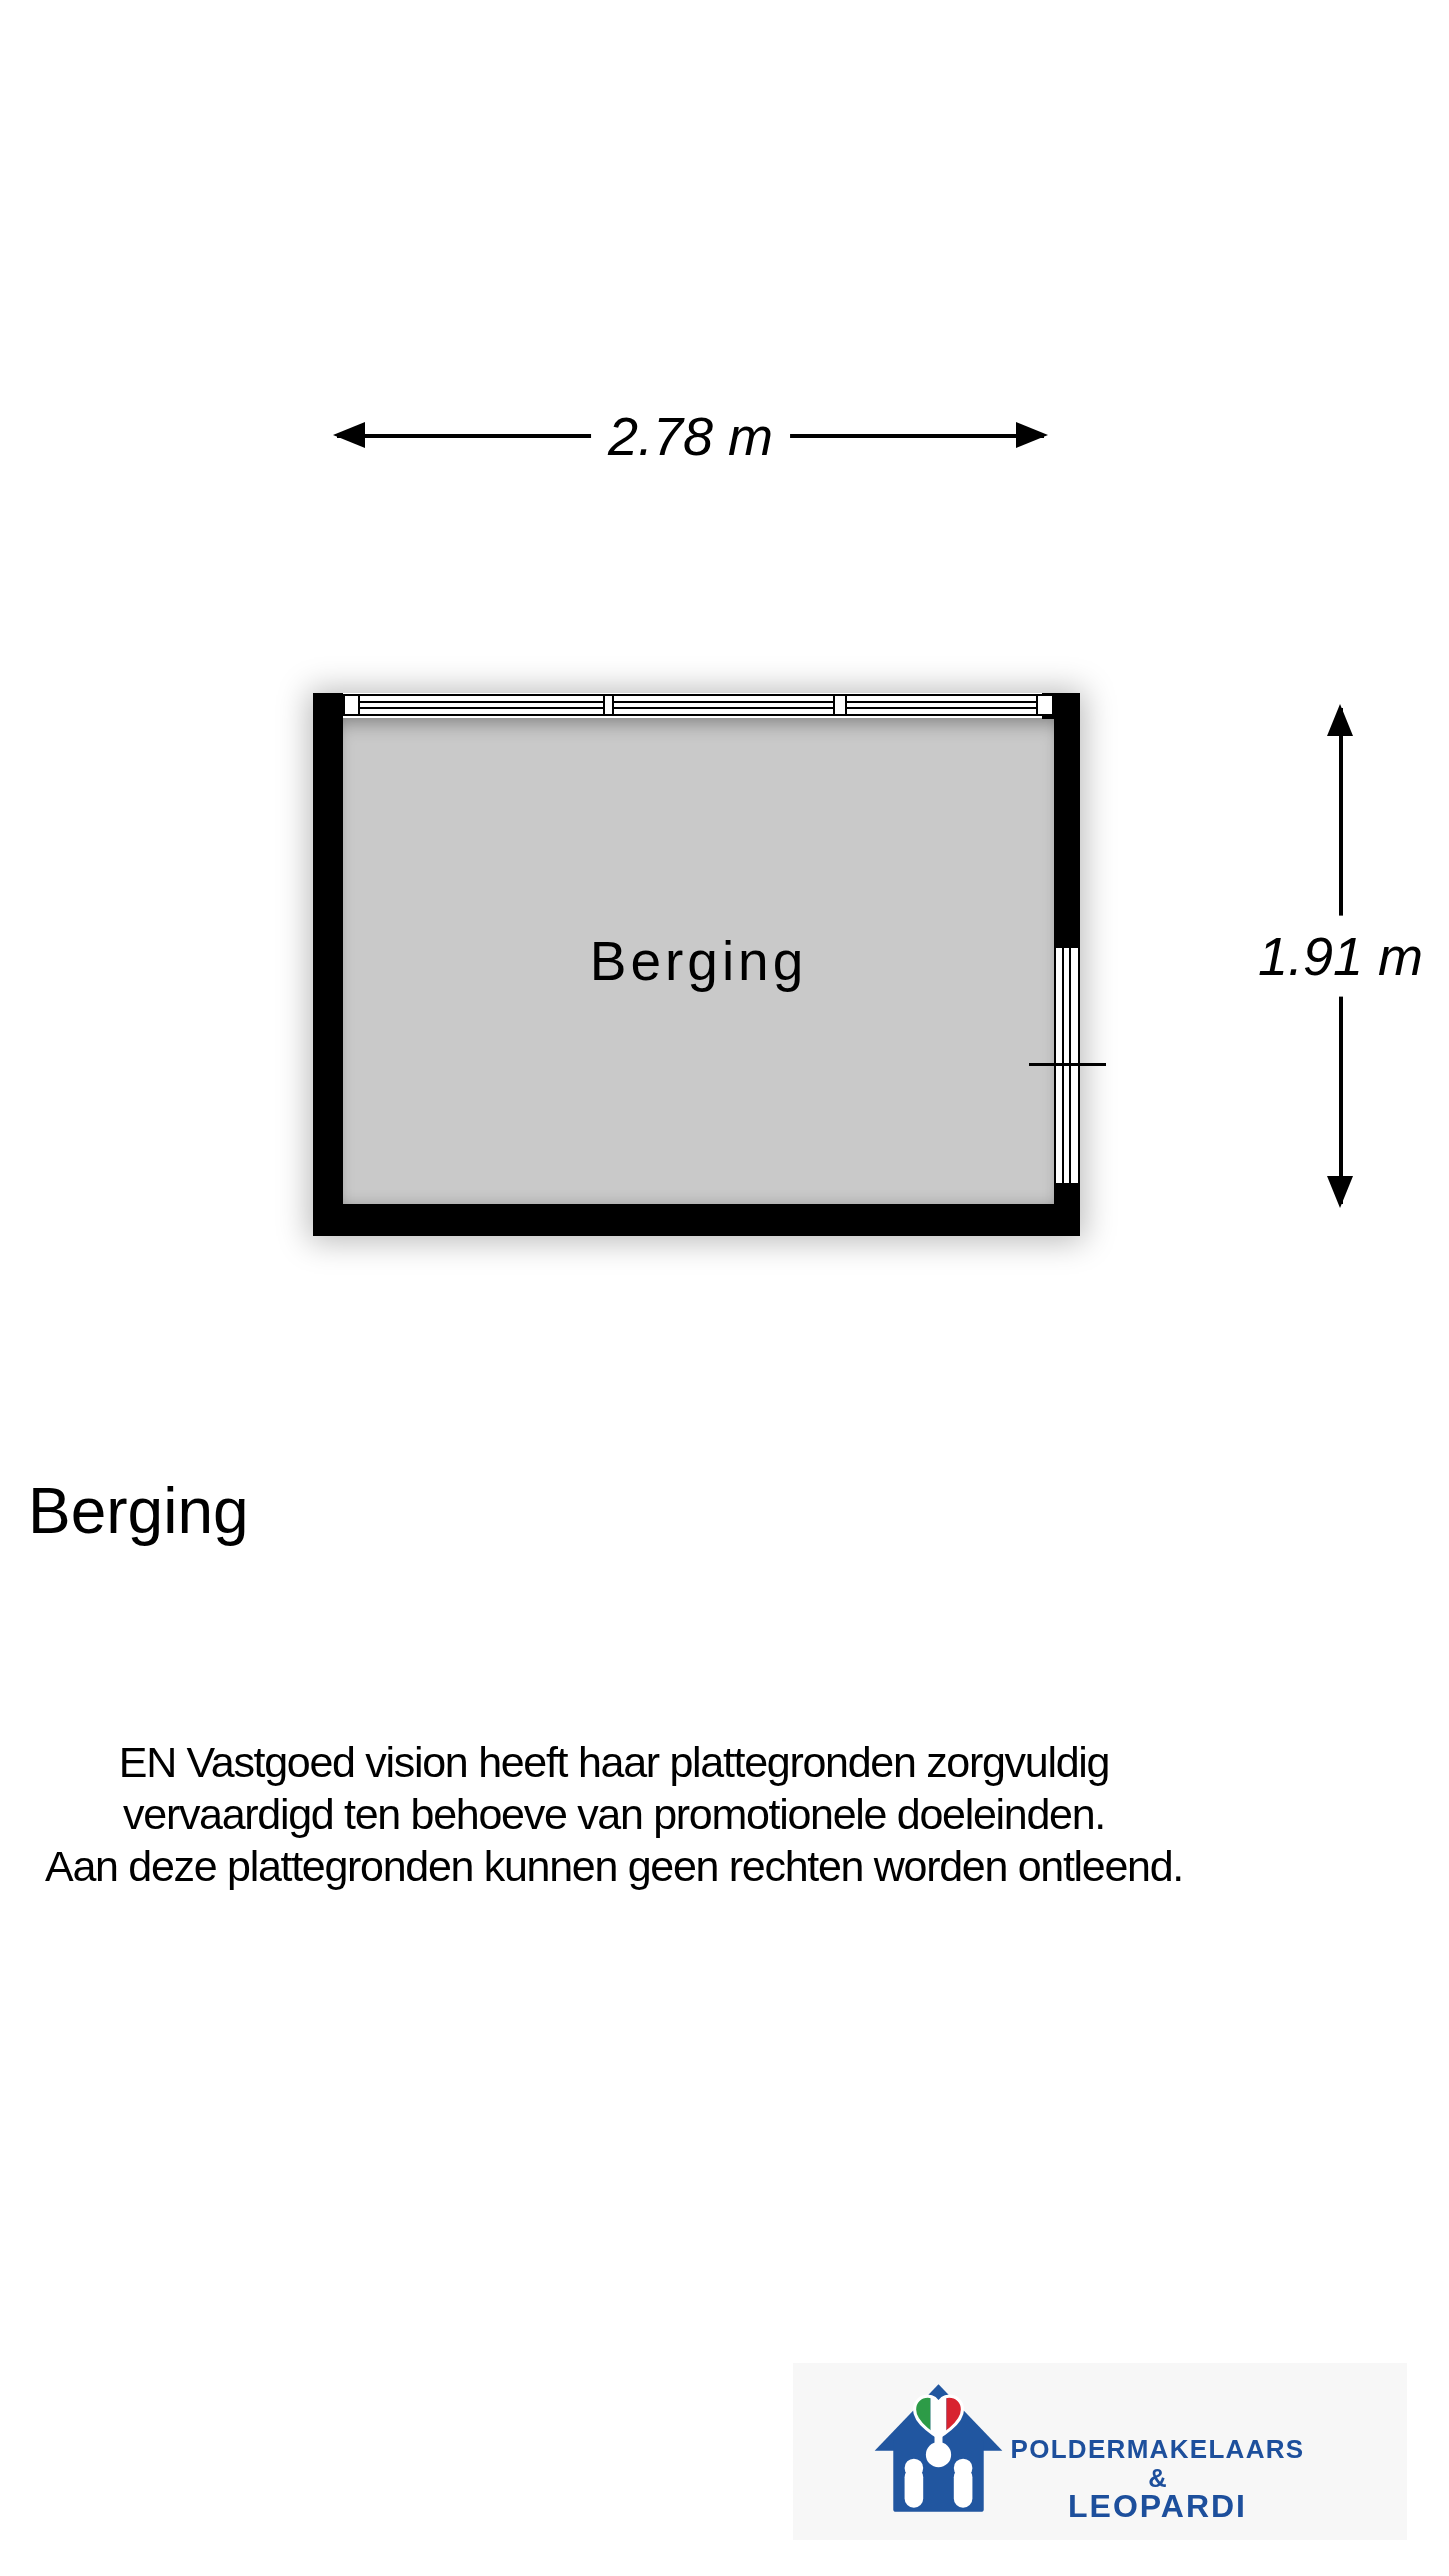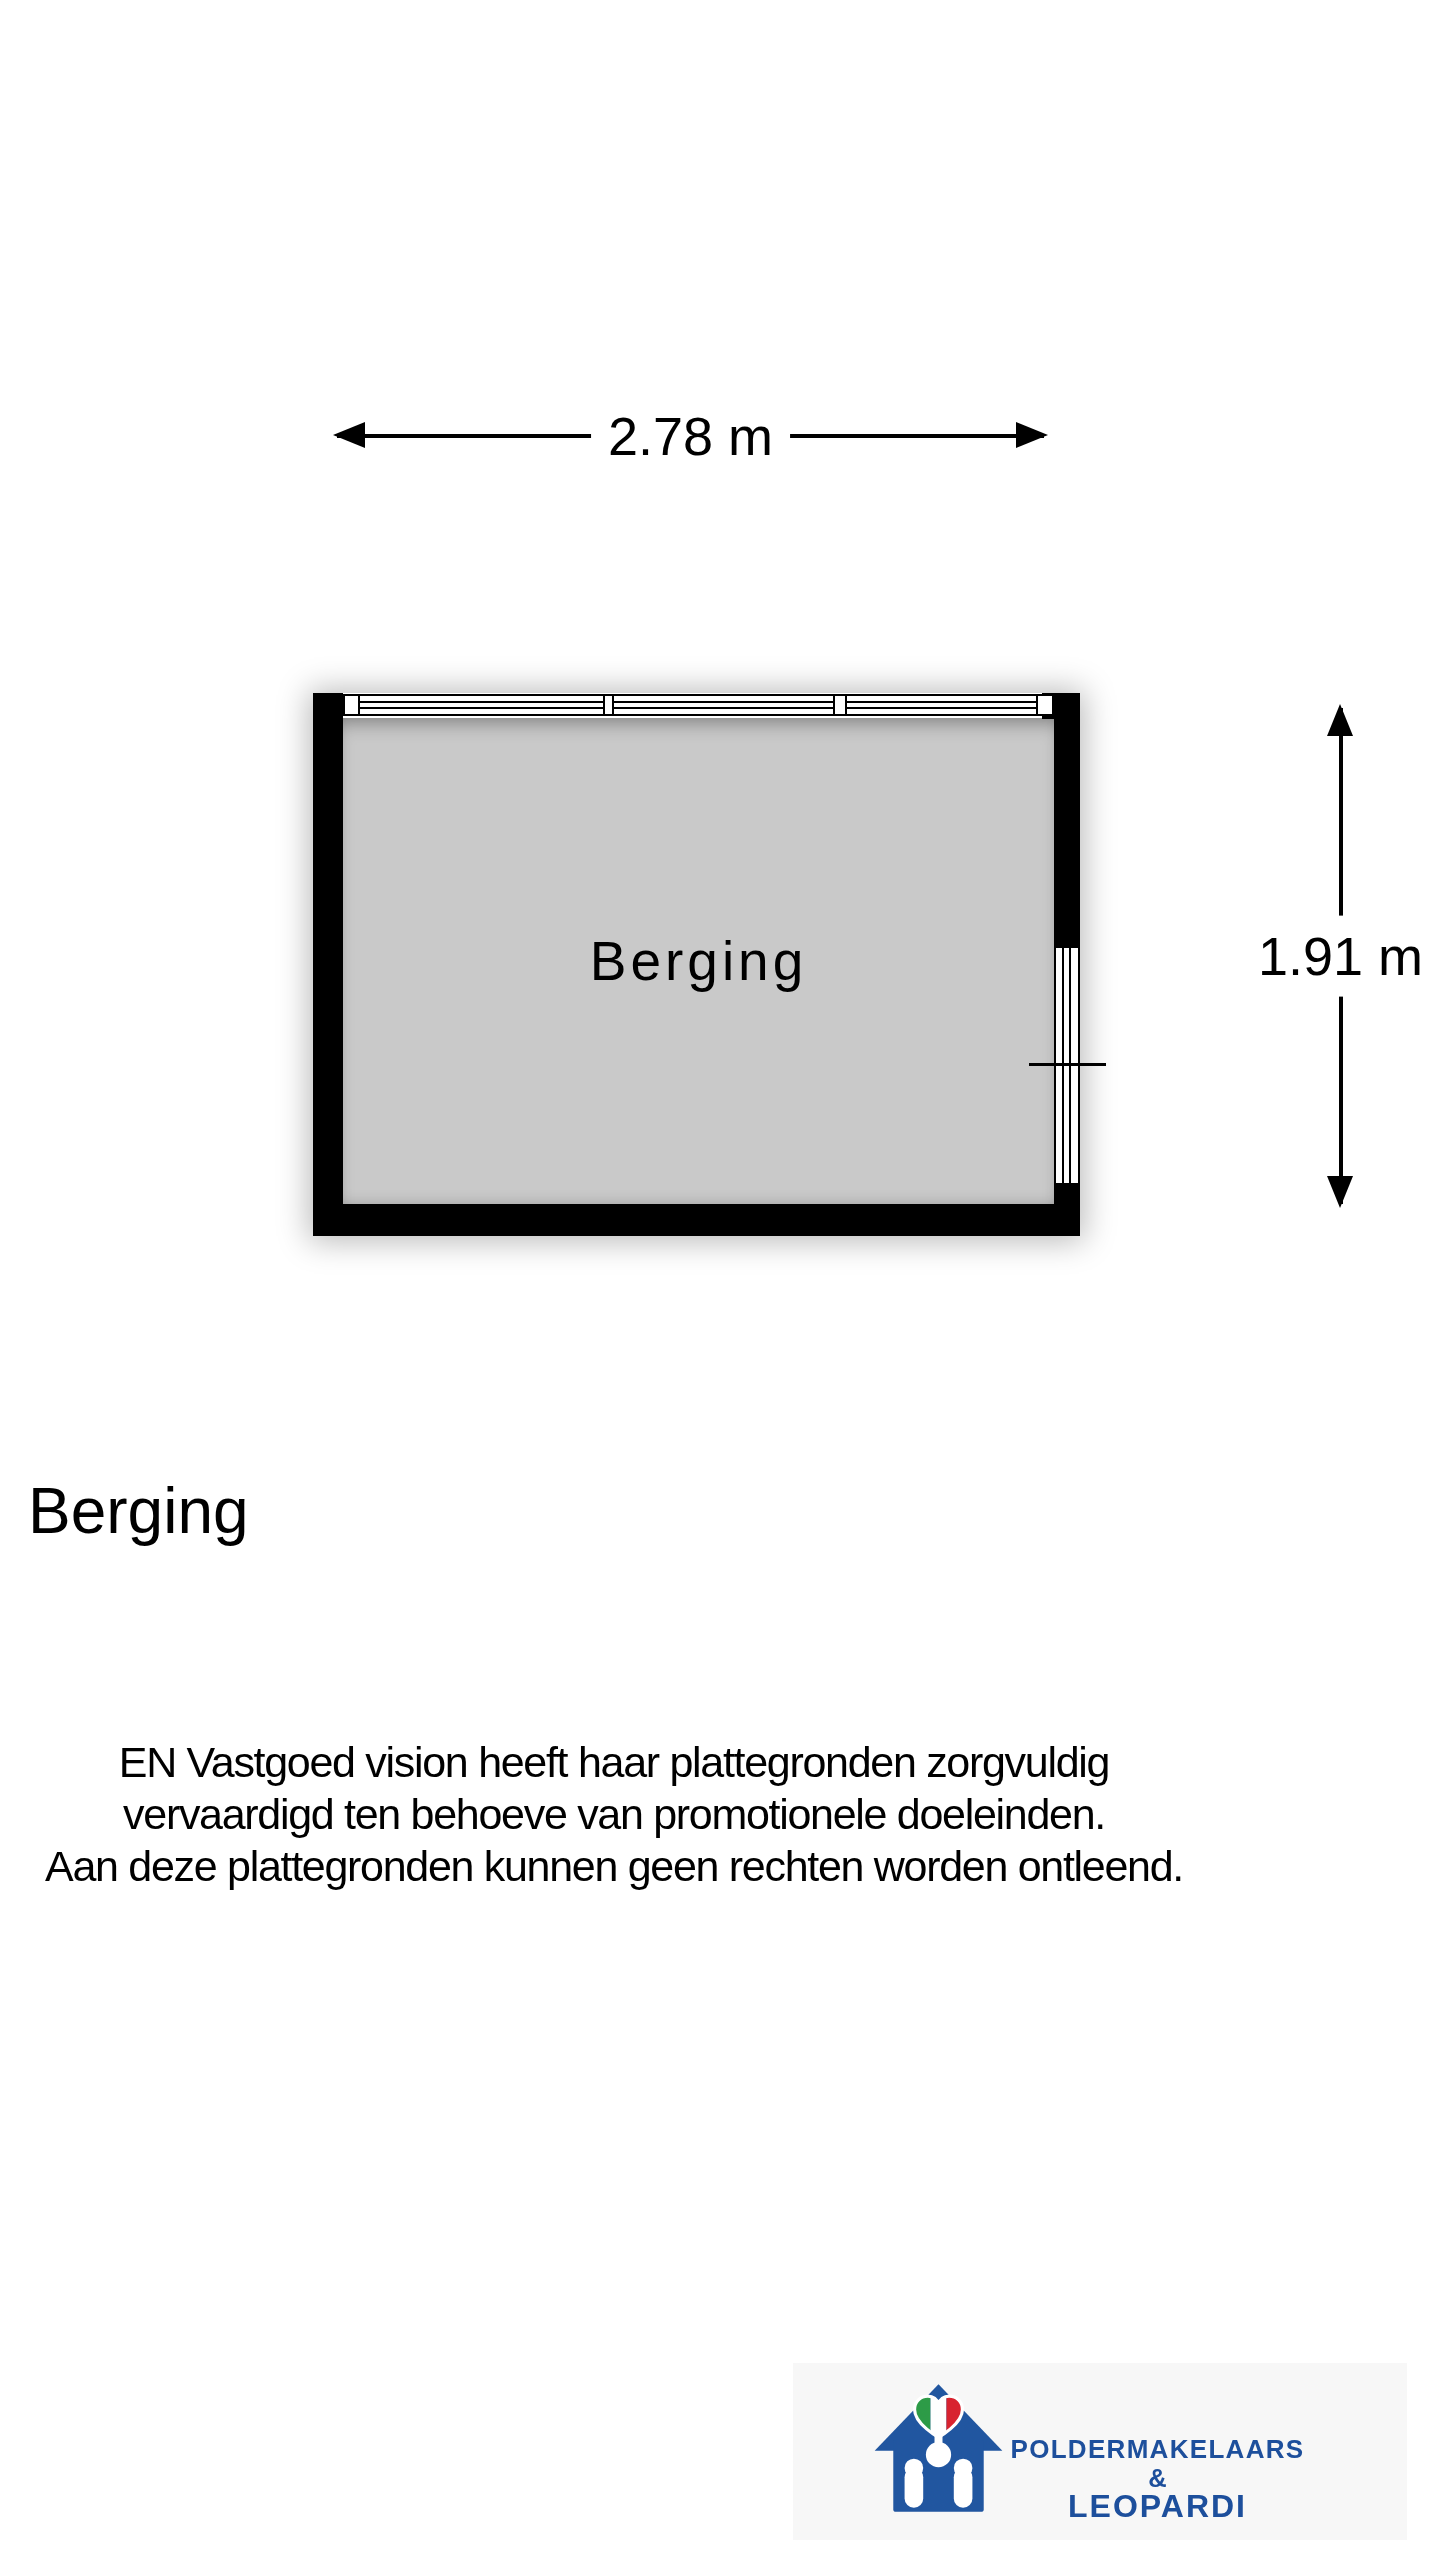--- a/index.html
+++ b/index.html
@@ -12,37 +12,37 @@
     --panel:#f7f7f7;
   }
   html,body{margin:0;padding:0;}
   body{
     width:1449px;height:2576px;background:#ffffff;position:relative;
     font-family:"Liberation Sans", sans-serif;color:#000;overflow:hidden;
   }
   .abs{position:absolute;}
 
   
-  .dim-h{left:333px;top:409px;width:715px;height:54px;}
+  .dim-h{left:333px;top:409px;width:715px;height:54px;font-style:italic;}
   .dim-h .line{position:absolute;left:4px;right:4px;top:25px;height:4px;background:#000;}
   .dim-h .ah-left{position:absolute;left:0;top:13.4px;width:0;height:0;
     border-top:13.4px solid transparent;border-bottom:13.4px solid transparent;border-right:32px solid #000;}
   .dim-h .ah-right{position:absolute;right:0;top:13.4px;width:0;height:0;
     border-top:13.4px solid transparent;border-bottom:13.4px solid transparent;border-left:32px solid #000;}
   .dim-label{position:absolute;left:50%;top:50%;transform:translate(-50%,-50%);
     background:#fff;padding:4px 17.4px;font-size:54px;white-space:nowrap;}
 
   
   .dim-v{left:1307px;top:704px;width:67px;height:504px;}
   .dim-v .line{position:absolute;left:32px;top:4px;bottom:4px;width:4px;background:#000;}
   .dim-v .ah-up{position:absolute;top:0;left:20px;width:0;height:0;
     border-left:13.4px solid transparent;border-right:13.4px solid transparent;border-bottom:32px solid #000;}
   .dim-v .ah-down{position:absolute;bottom:0;left:20px;width:0;height:0;
     border-left:13.4px solid transparent;border-right:13.4px solid transparent;border-top:32px solid #000;}
-  .dim-v .dim-label{padding:9.4px 8px;}
+  .dim-v .dim-label{padding:9.4px 8px;font-style:italic;}
 
   
   .plan{left:313px;top:693px;width:767px;height:543px;
     box-shadow:0 1.3px 30px 4px rgba(0,0,0,.28);background:#fff;}
   .interior{position:absolute;left:30px;top:25px;width:711px;height:486px;background:var(--floor);
     box-shadow:inset 0 13.4px 19px -9.4px rgba(0,0,0,.38), inset 0 -8px 14.8px -9.4px rgba(0,0,0,.25);
     display:flex;align-items:center;justify-content:center;}
   .room-label{font-size:55px;letter-spacing:4px;color:#000;}
   .wall-left{position:absolute;left:0;top:0;width:30px;height:543px;background:var(--wall);}
   .wall-bottom{position:absolute;left:0;top:511px;width:767px;height:32px;background:var(--wall);}

